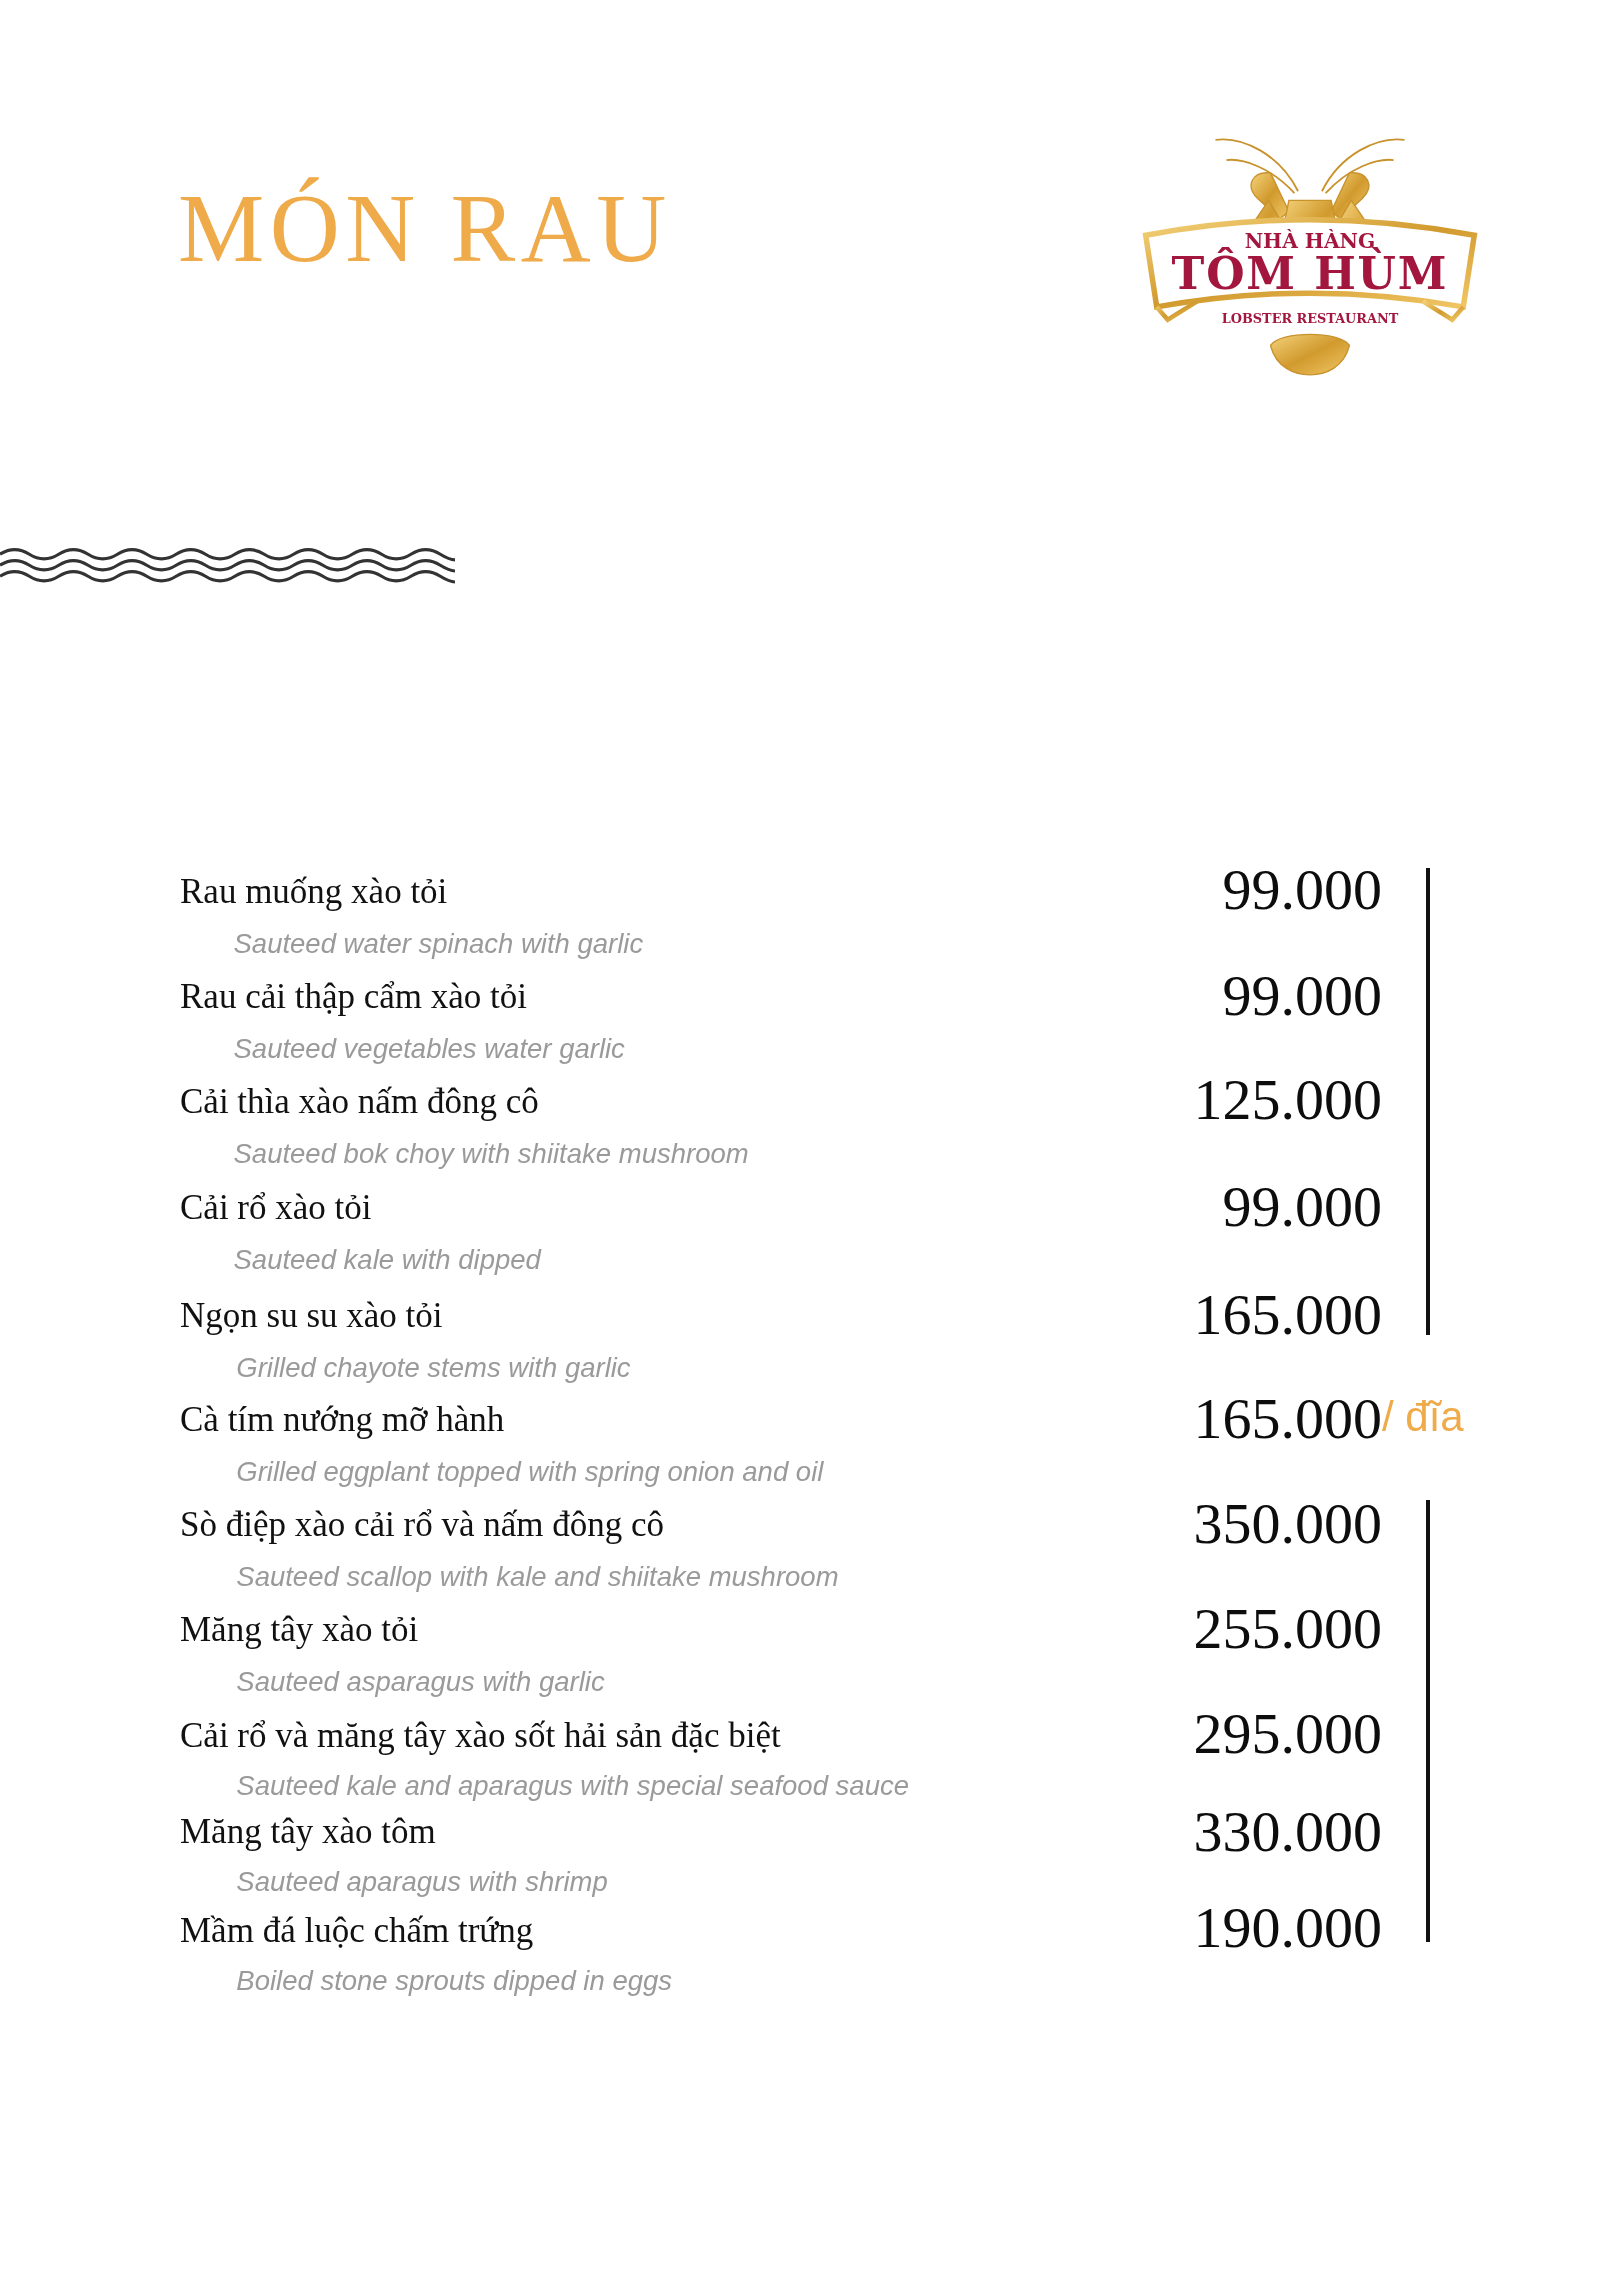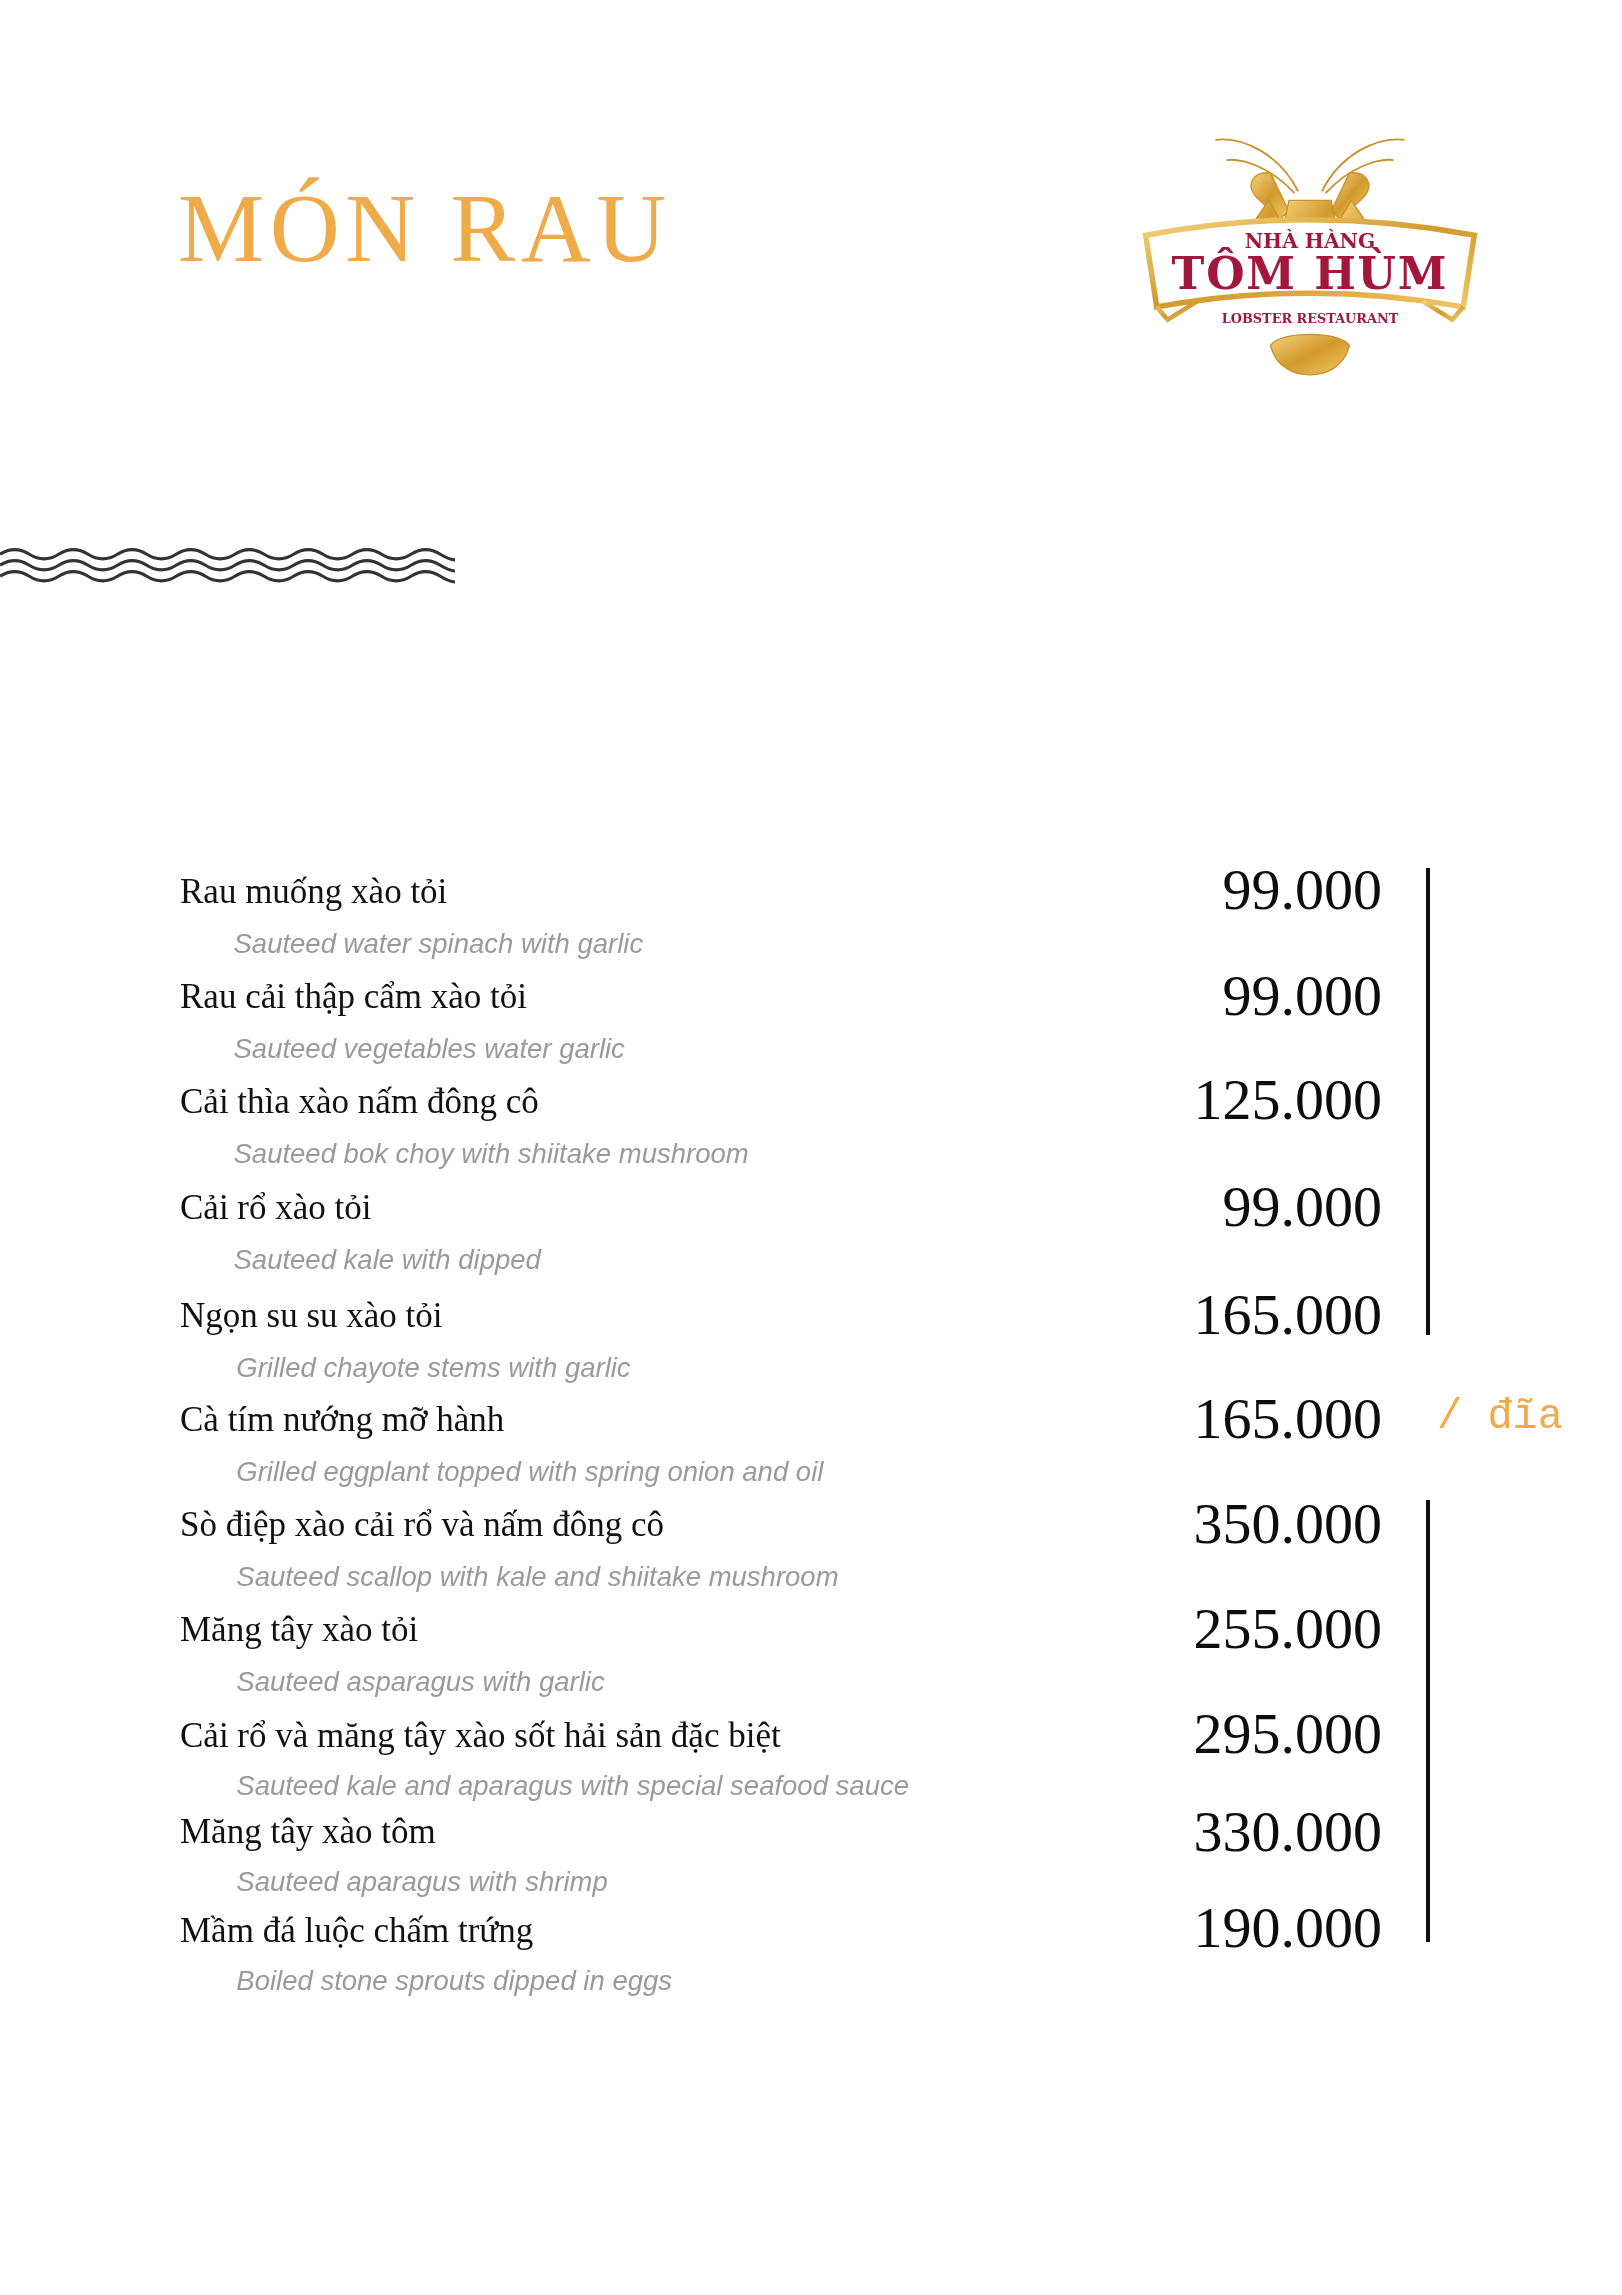--- a/index.html
+++ b/index.html
@@ -19,22 +19,22 @@
   .item-desc {
     position:absolute; font-family:"Liberation Sans", "DejaVu Sans", sans-serif;
     font-style:italic; font-size:27.5px; color:#9a9a9a; line-height:1; white-space:nowrap;margin-left:48px;
   }
   .price {
     position:absolute; right:241px; font-family:"Liberation Serif", "DejaVu Serif", serif;
     font-size:58px; color:#0d0d0d; line-height:1; text-align:right; white-space:nowrap;
   }
   .vline { position:absolute; left:1426px; width:3.7px; background:#111; }
   .unit {
-    position:absolute; left:1437px; top:1396px;
-    font-family:Liberation Mono, monospace;
+    position:absolute; left:1382px; top:1396px;
+    font-family:Liberation Sans, sans-serif;
     font-size:42px; color:#EFAA4A; line-height:1; white-space:nowrap;
   }
 </style>
 </head>
 <body>
 
 <div class="title">MÓN RAU</div>
 
 <svg class="logo" viewBox="0 0 366 280" xmlns="http://www.w3.org/2000/svg">
   <defs>

